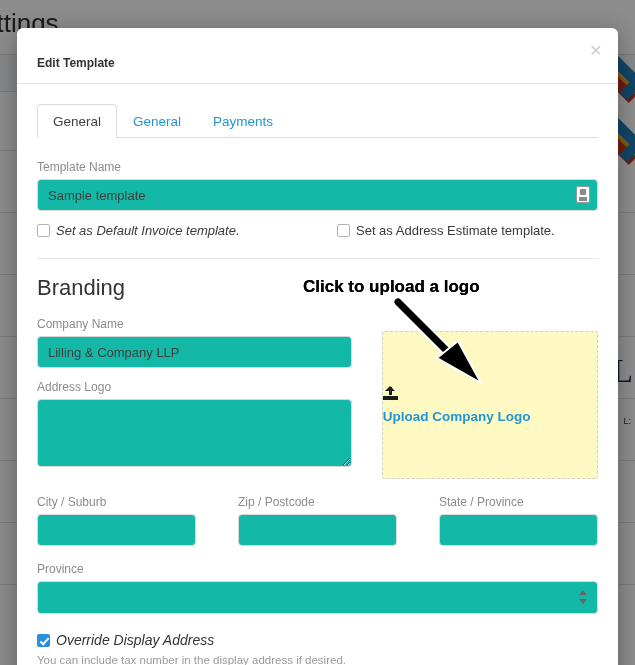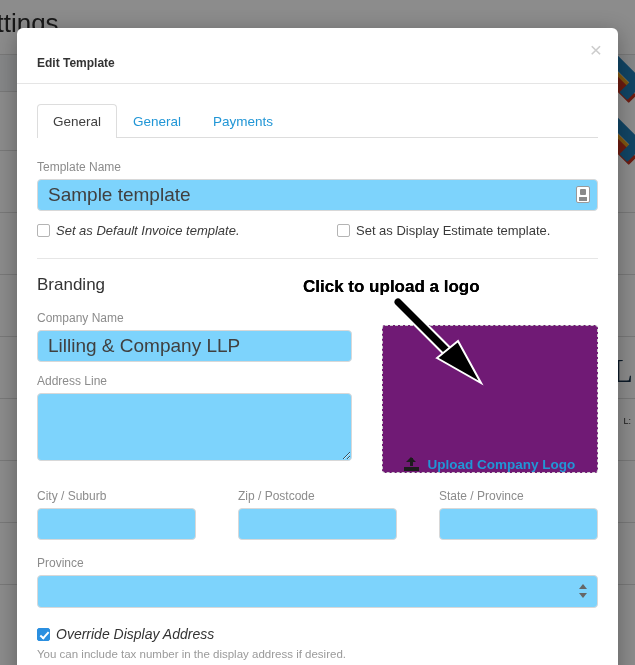--- a/index.html
+++ b/index.html
@@ -156,23 +156,23 @@
     font-size: 12px;
     color: #8c8c8c;
     margin-bottom: 5px;
   }
   .text-input {
     width: 100%;
     height: 32px;
     border: 1px solid #d8d8d8;
     border-radius: 4px;
     padding: 0 10px;
-    font-size: 19px;
+    font-size: 13px;
     color: #404040;
-    background: #7dd3fc;
+    background: #14b8a6;
     font-family: "Liberation Sans", sans-serif;
   }
 
   .input-wrap { position: relative; }
   .pw-icon {
     position: absolute;
     right: 8px;
     top: 7px;
     width: 14px;
     height: 17px;
@@ -231,21 +231,21 @@
     border-width: 0 2px 2px 0;
     transform: rotate(42deg);
   }
 
   .divider {
     height: 1px;
     background: #e6e6e6;
     margin: 20px 0 16px 0;
   }
   .section-title {
-    font-size: 17px;
+    font-size: 22px;
     color: #333333;
     font-weight: 400;
     margin-bottom: 16px;
   }
 
   .branding-grid {
     display: flex;
     gap: 30px;
   }
   .branding-left { width: 320px; }
@@ -255,28 +255,29 @@
     padding: 7px 10px;
     resize: vertical;
     line-height: 1.3;
   }
 
   
   .dropzone {
     width: 220px;
     height: 148px;
     border: 1px dashed #cfcfcf;
-    background: #701a75;
+    background: #fef9c3;
     border-radius: 3px;
     display: flex;
-    align-items: flex-end;
+    align-items: flex-start;
     justify-content: center;
     gap: 8px;
     cursor: pointer;
     margin-top: 14px;
+    flex-direction: column;
   }
   .upload-glyph {
     position: relative;
     width: 15px;
     height: 15px;
     flex: 0 0 auto;
   }
   .upload-glyph .stem {
     position: absolute;
     left: 6px; top: 1px;
@@ -433,34 +434,34 @@
       <span class="pw-icon"></span>
     </div>
 
     <div class="checkbox-row">
       <div class="checkbox-item">
         <span class="cb"></span>
         <span>Set as Default Invoice template.</span>
       </div>
       <div class="checkbox-item">
         <span class="cb"></span>
-        <span>Set as Display Estimate template.</span>
+        <span>Set as Address Estimate template.</span>
       </div>
     </div>
 
     <div class="divider"></div>
 
     <h2 class="section-title">Branding</h2>
 
     <div class="branding-grid">
       <div class="branding-left">
         <label class="field-label">Company Name</label>
         <input class="text-input" type="text" value="Lilling &amp; Company LLP" style="">
 
-        <label class="field-label" style="margin-top:12px;">Address Line</label>
+        <label class="field-label" style="margin-top:12px;">Address Logo</label>
         <textarea class="text-input" style=""></textarea>
       </div>
 
       <div class="dropzone">
         <span class="upload-glyph">
           <span class="head"></span>
             <span class="stem"></span>
             <span class="tray"></span>
         </span>
         <span class="upload-link">Upload Company Logo</span>

